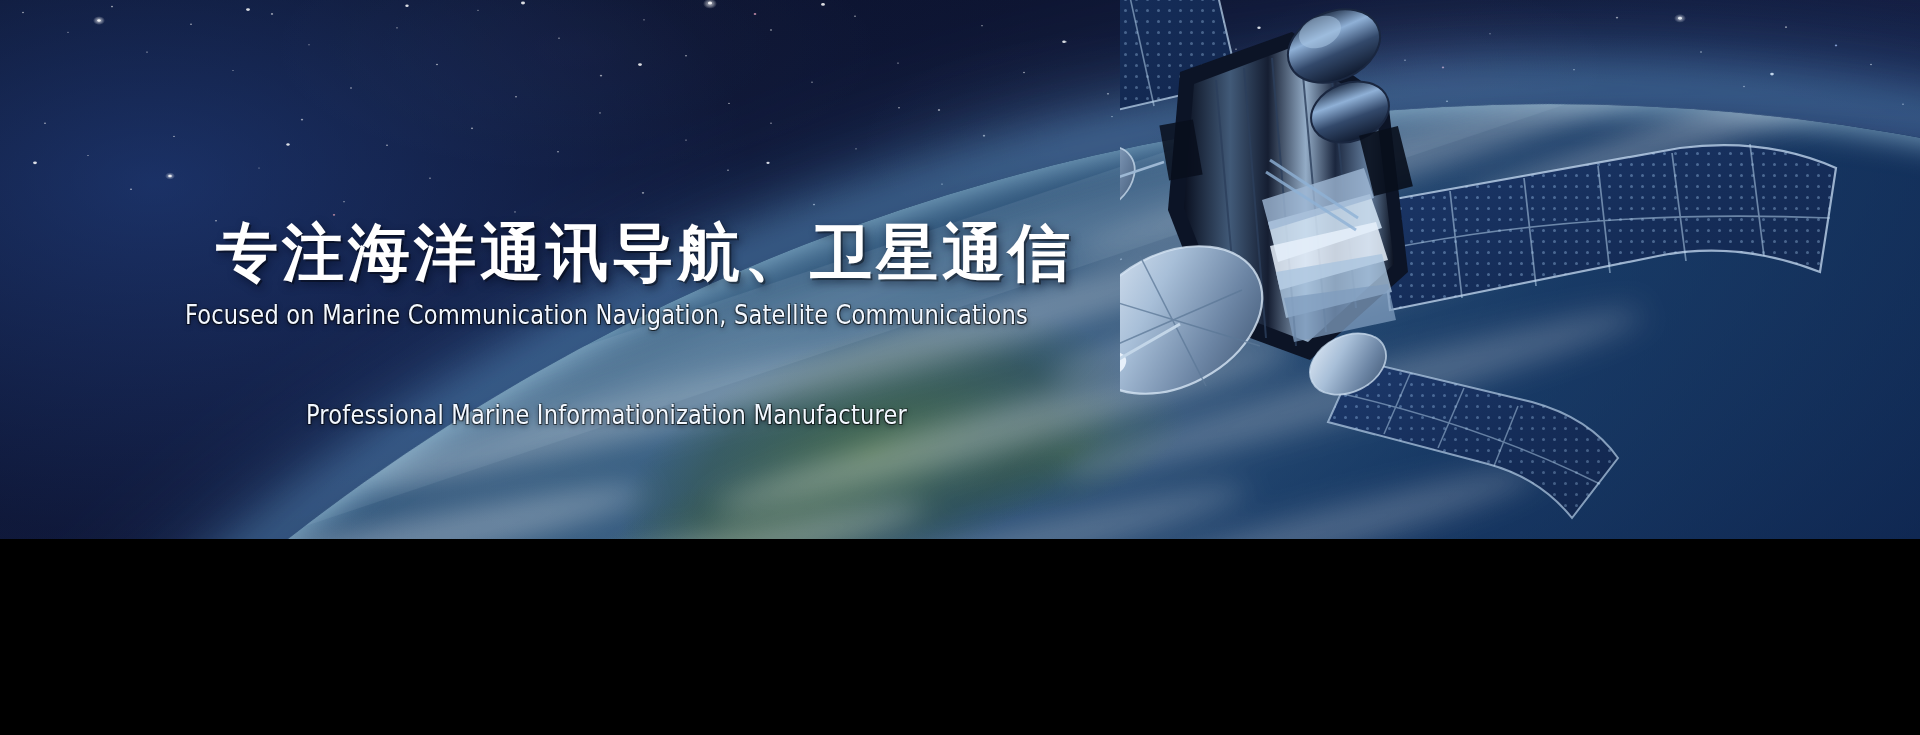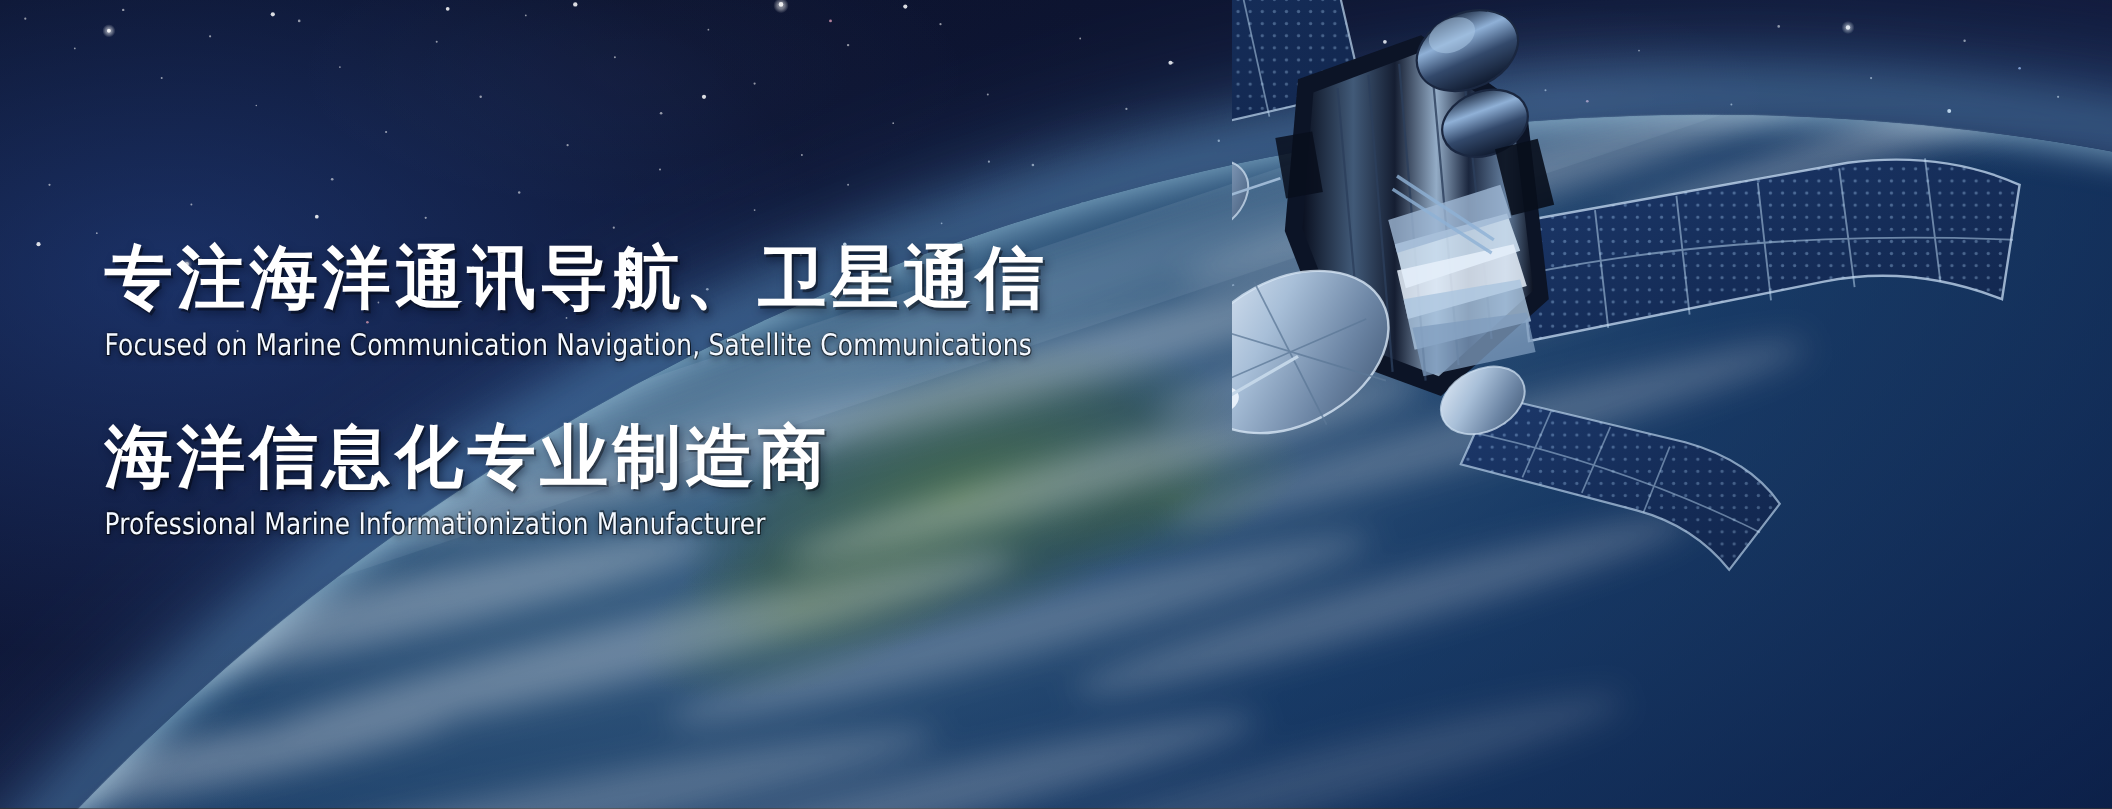--- a/index.html
+++ b/index.html
@@ -2,24 +2,25 @@
 <html><head>
 <meta charset="utf-8">
 <title>Marine Communication Banner</title>
 <style>
   html,body{margin:0;padding:0;background:#000;}
   *{box-sizing:border-box;}
 
   #banner{
     position:relative;
     width:1920px;
-    height:735px;
+    height:539px;
     overflow:hidden;
     font-family:"Liberation Sans","DejaVu Sans",sans-serif;
     background:#05070f;
+    text-align:center;
   }
 
   
   .space-base{
     position:absolute; inset:0;
     background:
       radial-gradient(ellipse 900px 620px at 88% 78%, rgba(60,105,190,.55) 0%, rgba(28,48,100,.30) 45%, rgba(0,0,0,0) 72%),
       radial-gradient(ellipse 1200px 700px at 8% 34%, rgba(44,86,170,.45) 0%, rgba(14,26,64,.25) 50%, rgba(0,0,0,0) 78%),
       linear-gradient(160deg, #0b1026 0%, #0d1430 25%, #111a3c 50%, #16224a 72%, #1b2a57 100%);
   }
@@ -518,17 +519,16 @@
         <ellipse cx="228" cy="392" rx="40" ry="28" transform="rotate(-26 228 392)" fill="url(#dish)"></ellipse>
         <ellipse cx="228" cy="392" rx="40" ry="28" transform="rotate(-26 228 392)" fill="none" stroke="#cfe0f2" stroke-width="1.8" opacity=".75"></ellipse>
       </g>
     </svg>
   </div>
 
   <div class="copy">
     <div class="cn">专注海洋通讯导航、卫星通信</div>
     <div class="en">Focused on Marine Communication Navigation, Satellite Communications</div>
     <div class="copy-gap"></div>
-    <div class="cn">海洋信息化专业制造商</div>
     <div class="en">Professional Marine Informationization Manufacturer</div>
   </div>
 
 </div>
 
 </body></html>

